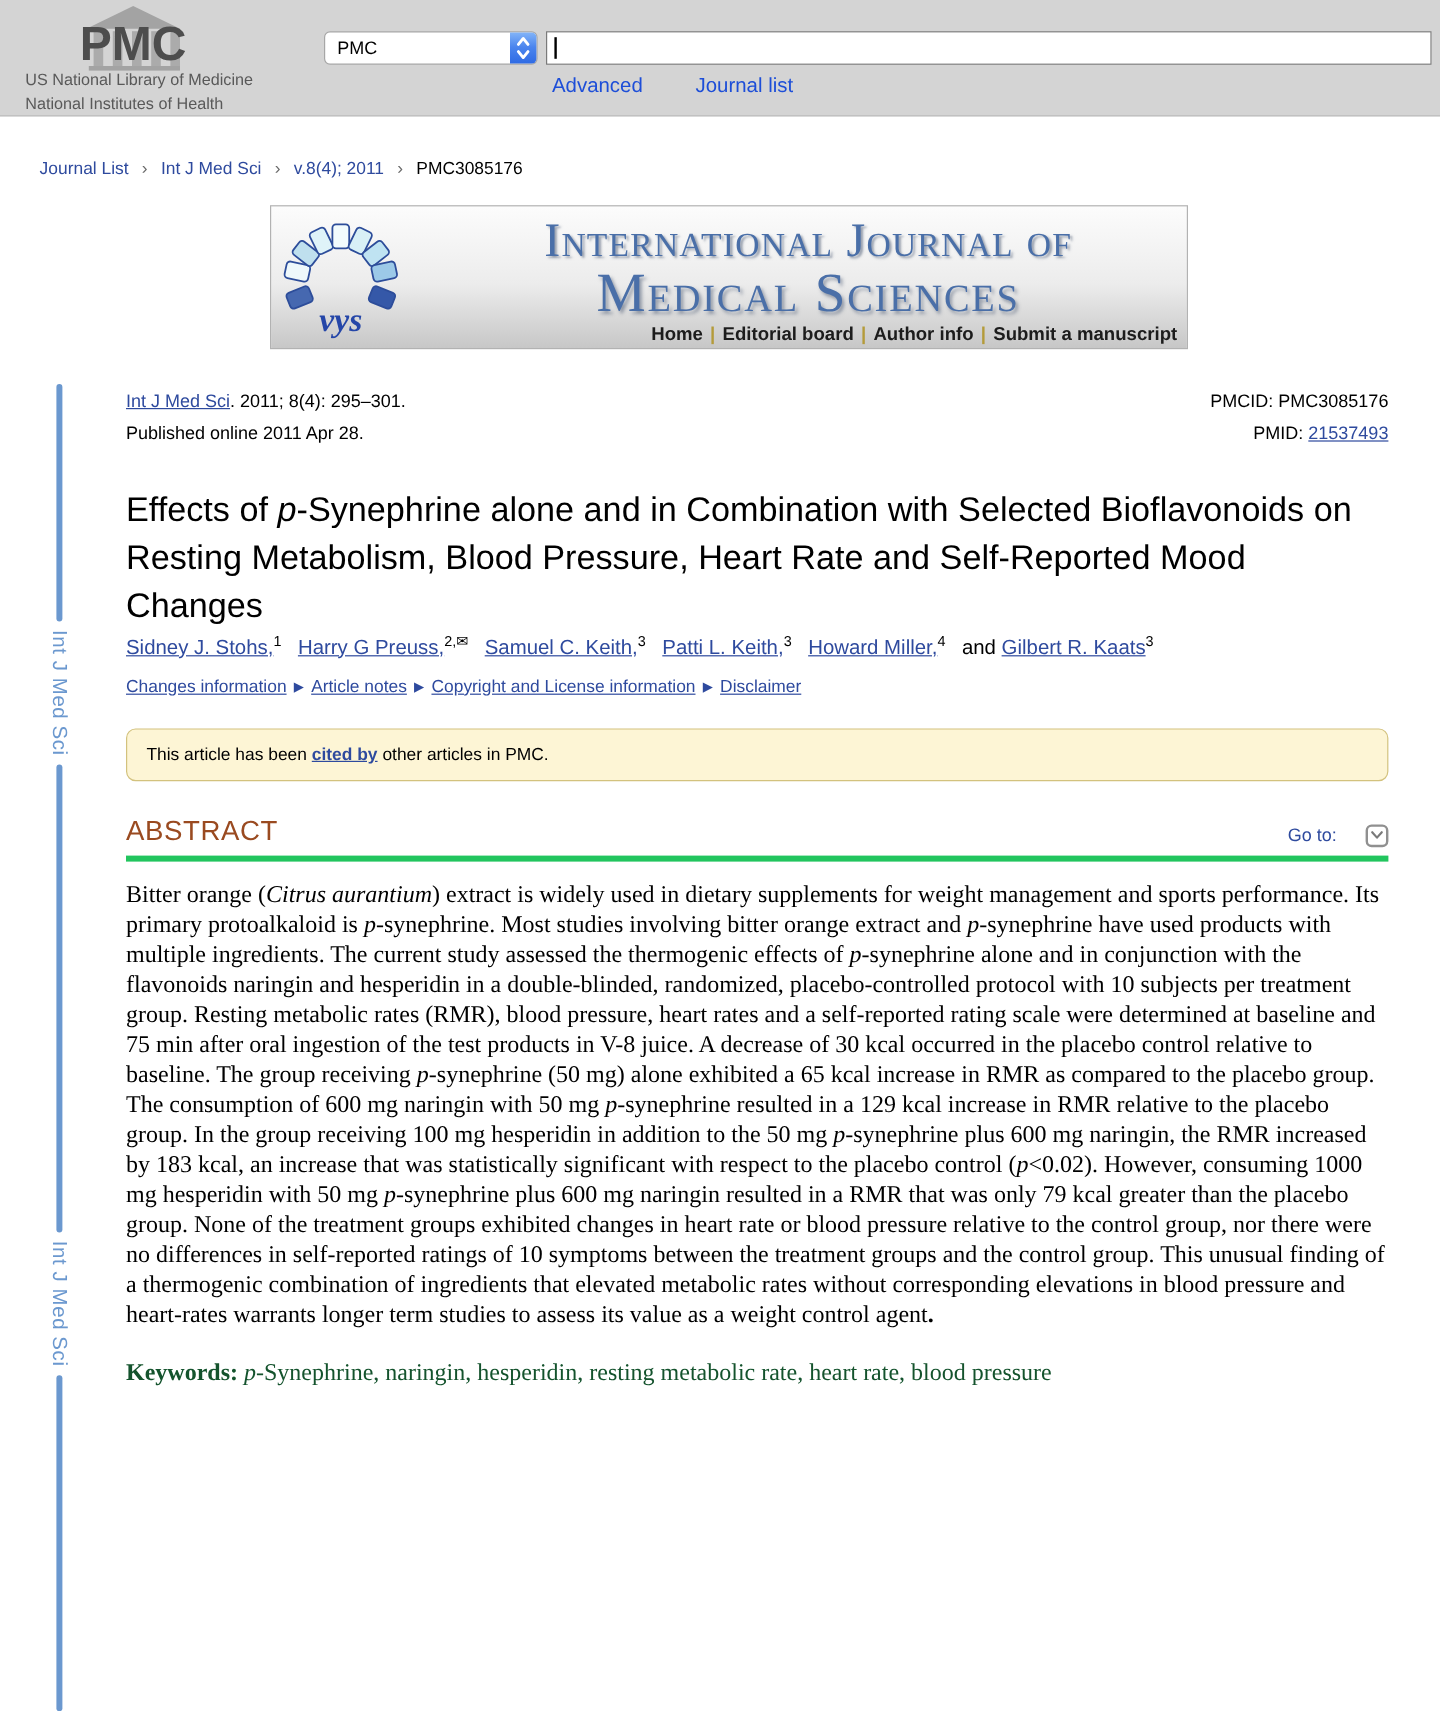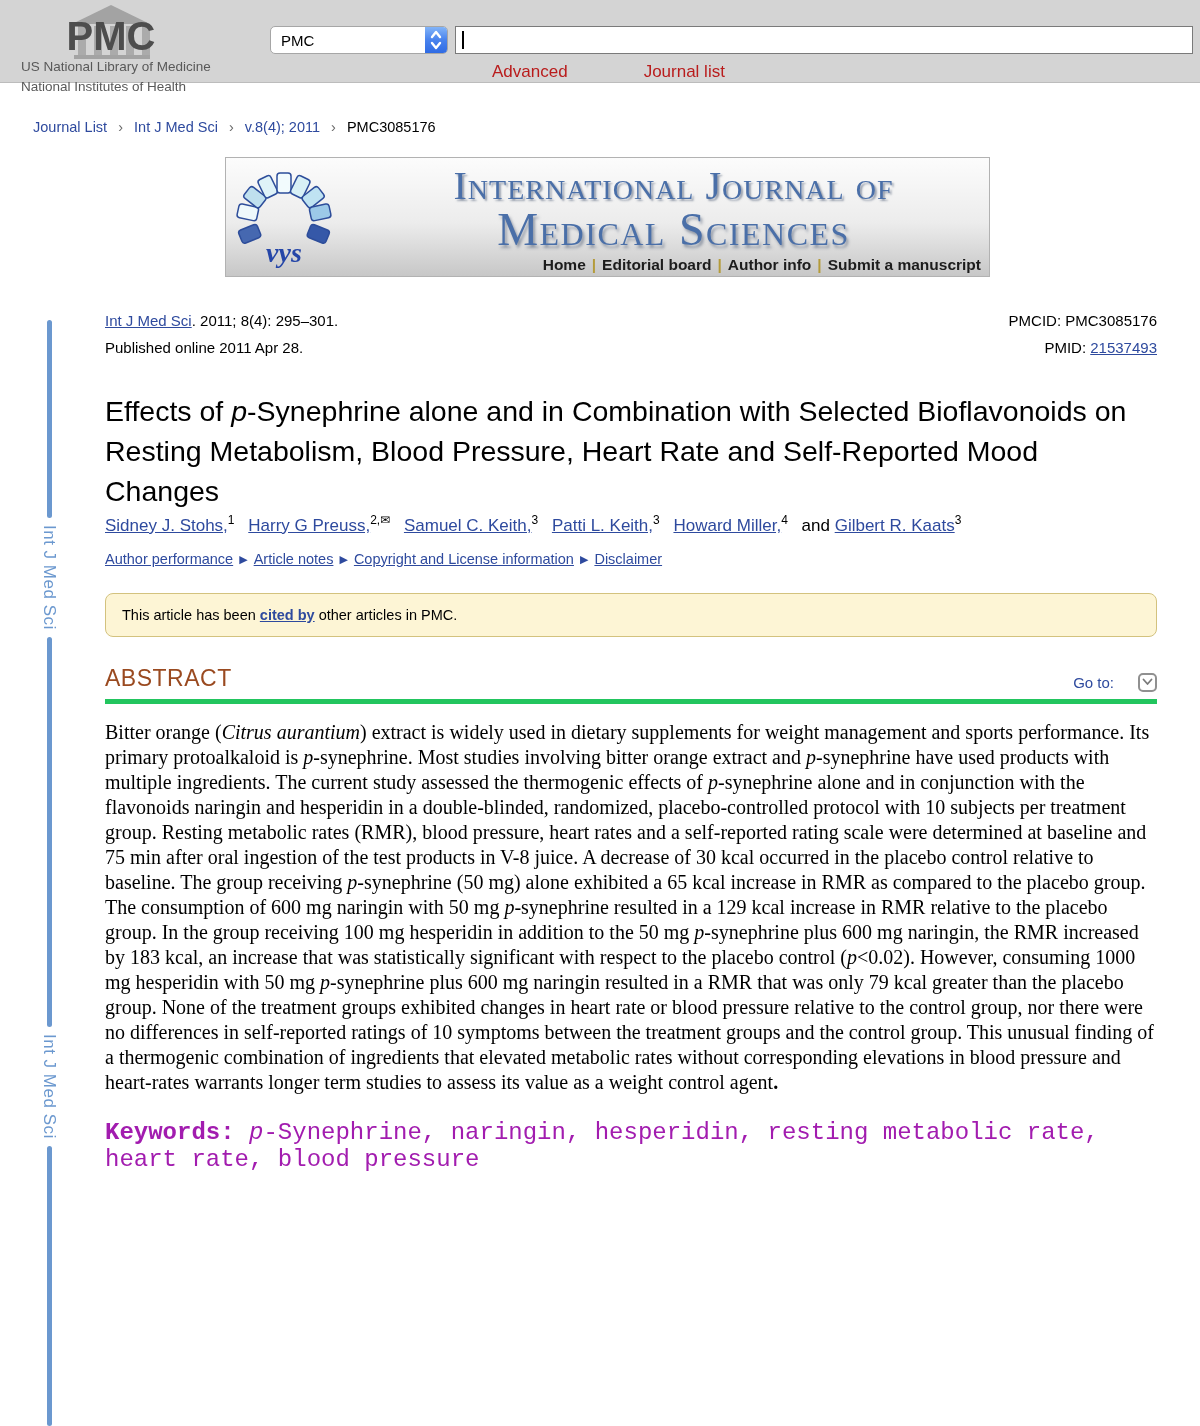--- a/index.html
+++ b/index.html
@@ -1,33 +1,33 @@
 <!DOCTYPE html>
 <html><head>
 <meta charset="utf-8">
 <style>
   * { box-sizing: border-box; }
   html,body { margin:0; padding:0; background:#fff; }
   body { font-family:"Liberation Sans", sans-serif; }
   .page { position:relative; width:1200px; height:1426px; overflow:hidden; background:#fff; }
 
   
-  .topbar { position:relative; height:83px; background:#d4d4d4; border-bottom:1px solid #bcbcbc; }
+  .topbar { position:relative; height:97px; background:#d4d4d4; border-bottom:1px solid #bcbcbc; }
   .logo-block { position:absolute; left:52px; top:5px; cursor:pointer; }
   .org-lines { position:absolute; left:21px; top:57px; font-size:13.5px; color:#595959; line-height:20px; }
   .fake-select { position:absolute; left:270px; top:26px; width:178px; height:28px; background:#fff;
                  border:1px solid #a6a6a6; border-radius:5px; display:flex; align-items:center; cursor:pointer; }
   .fake-select .scope { flex:1; padding-left:10px; font-size:15px; color:#000; }
   .stepper { width:22px; height:26px; border-radius:0 4px 4px 0; display:flex; align-items:center; justify-content:center;
              background:linear-gradient(180deg,#82b4f8 0%,#4a84ee 48%,#2f6be4 100%); }
   .searchbox { position:absolute; left:455px; top:26px; width:738px; height:28px; border:1px solid #7a7a7a;
                background:#fff; font-size:16px; padding:0 6px; border-radius:0; outline:none; }
   .caret { position:absolute; left:462px; top:31px; width:1.5px; height:18px; background:#000; }
   .search-links { position:absolute; left:460px; top:62px; display:flex; gap:44px; font-size:17px; }
-  .search-links a { color:#b91c1c; text-decoration:none; cursor:pointer;margin-left:32px; }
+  .search-links a { color:#1d4ed8; text-decoration:none; cursor:pointer; }
 
   
   .breadcrumb { margin:36px 0 0 33px; font-size:14.5px; color:#000; }
   .breadcrumb a { color:#2e4a9e; text-decoration:none; cursor:pointer; }
   .breadcrumb .sep { color:#6a6a6a; margin:0 7px; }
 
   
   .banner { position:relative; width:765px; height:120px; margin:22px 0 0 225px;
             background:linear-gradient(180deg,#fcfcfc 0%,#ececec 55%,#c7c7c7 100%);
             border:1px solid #b2b2b2; }
@@ -71,21 +71,21 @@
 
   .section-head { margin-top:28px; display:flex; justify-content:space-between; align-items:flex-end;
                   border-bottom:5px solid #22c55e; padding-bottom:7px; }
   .section-head h2 { margin:0; font-size:23px; font-weight:400; color:#9a4a20; letter-spacing:.5px; }
   .goto { font-size:15px; color:#2e4a9e; display:flex; align-items:center; gap:24px; }
   .goto-icon { width:19px; height:19px; border:2px solid #909090; border-radius:5px;
                display:inline-flex; align-items:center; justify-content:center; cursor:pointer; background:#fff; }
 
   .abstract { margin:16px 0 0 0; font-family:"Liberation Serif", serif; font-size:20px;
               line-height:25px; color:#000; }
-  .keywords { margin:24px 0 0 0; font-family:Liberation Mono, monospace; font-size:24px; color:#a21caf; }
+  .keywords { margin:24px 0 0 0; font-family:Liberation Serif, serif; font-size:20px; color:#14532d; }
   .keywords b { font-weight:bold; }
 
   a.rich-link { color:#2e4a9e; text-decoration:underline; cursor:pointer;font-weight:bold; }
 </style>
 </head>
 <body>
 
 <div class="page">
 
   <header class="topbar">
@@ -188,21 +188,21 @@
     <div class="authors">
       <span class="author"><span></span><a>Sidney J. Stohs,</a><sup>1</sup></span>
       <span class="author"><span></span><a>Harry G Preuss,</a><sup>2,✉</sup></span>
       <span class="author"><span></span><a>Samuel C. Keith,</a><sup>3</sup></span>
       <span class="author"><span></span><a>Patti L. Keith,</a><sup>3</sup></span>
       <span class="author"><span></span><a>Howard Miller,</a><sup>4</sup></span>
       <span class="author"><span>and </span><a>Gilbert R. Kaats</a><sup>3</sup></span>
     </div>
 
     <div class="info-links">
-      <a>Author performance</a><span class="tri">▶</span><a>Article notes</a><span class="tri">▶</span><a>Copyright and License information</a><span class="tri">▶</span><a>Disclaimer</a>
+      <a>Changes information</a><span class="tri">▶</span><a>Article notes</a><span class="tri">▶</span><a>Copyright and License information</a><span class="tri">▶</span><a>Disclaimer</a>
     </div>
 
     <div class="cited-box"><span>This article has been </span><a class="rich-link">cited by</a><span> other articles in PMC.</span></div>
 
     <div class="section-head">
       <h2>ABSTRACT</h2>
       <span class="goto">
         <span>Go to:</span>
         <span class="goto-icon">
           <svg width="11" height="8" viewBox="0 0 11 8" fill="none" stroke="#7a7a7a" stroke-width="1.8" stroke-linecap="round" stroke-linejoin="round">

